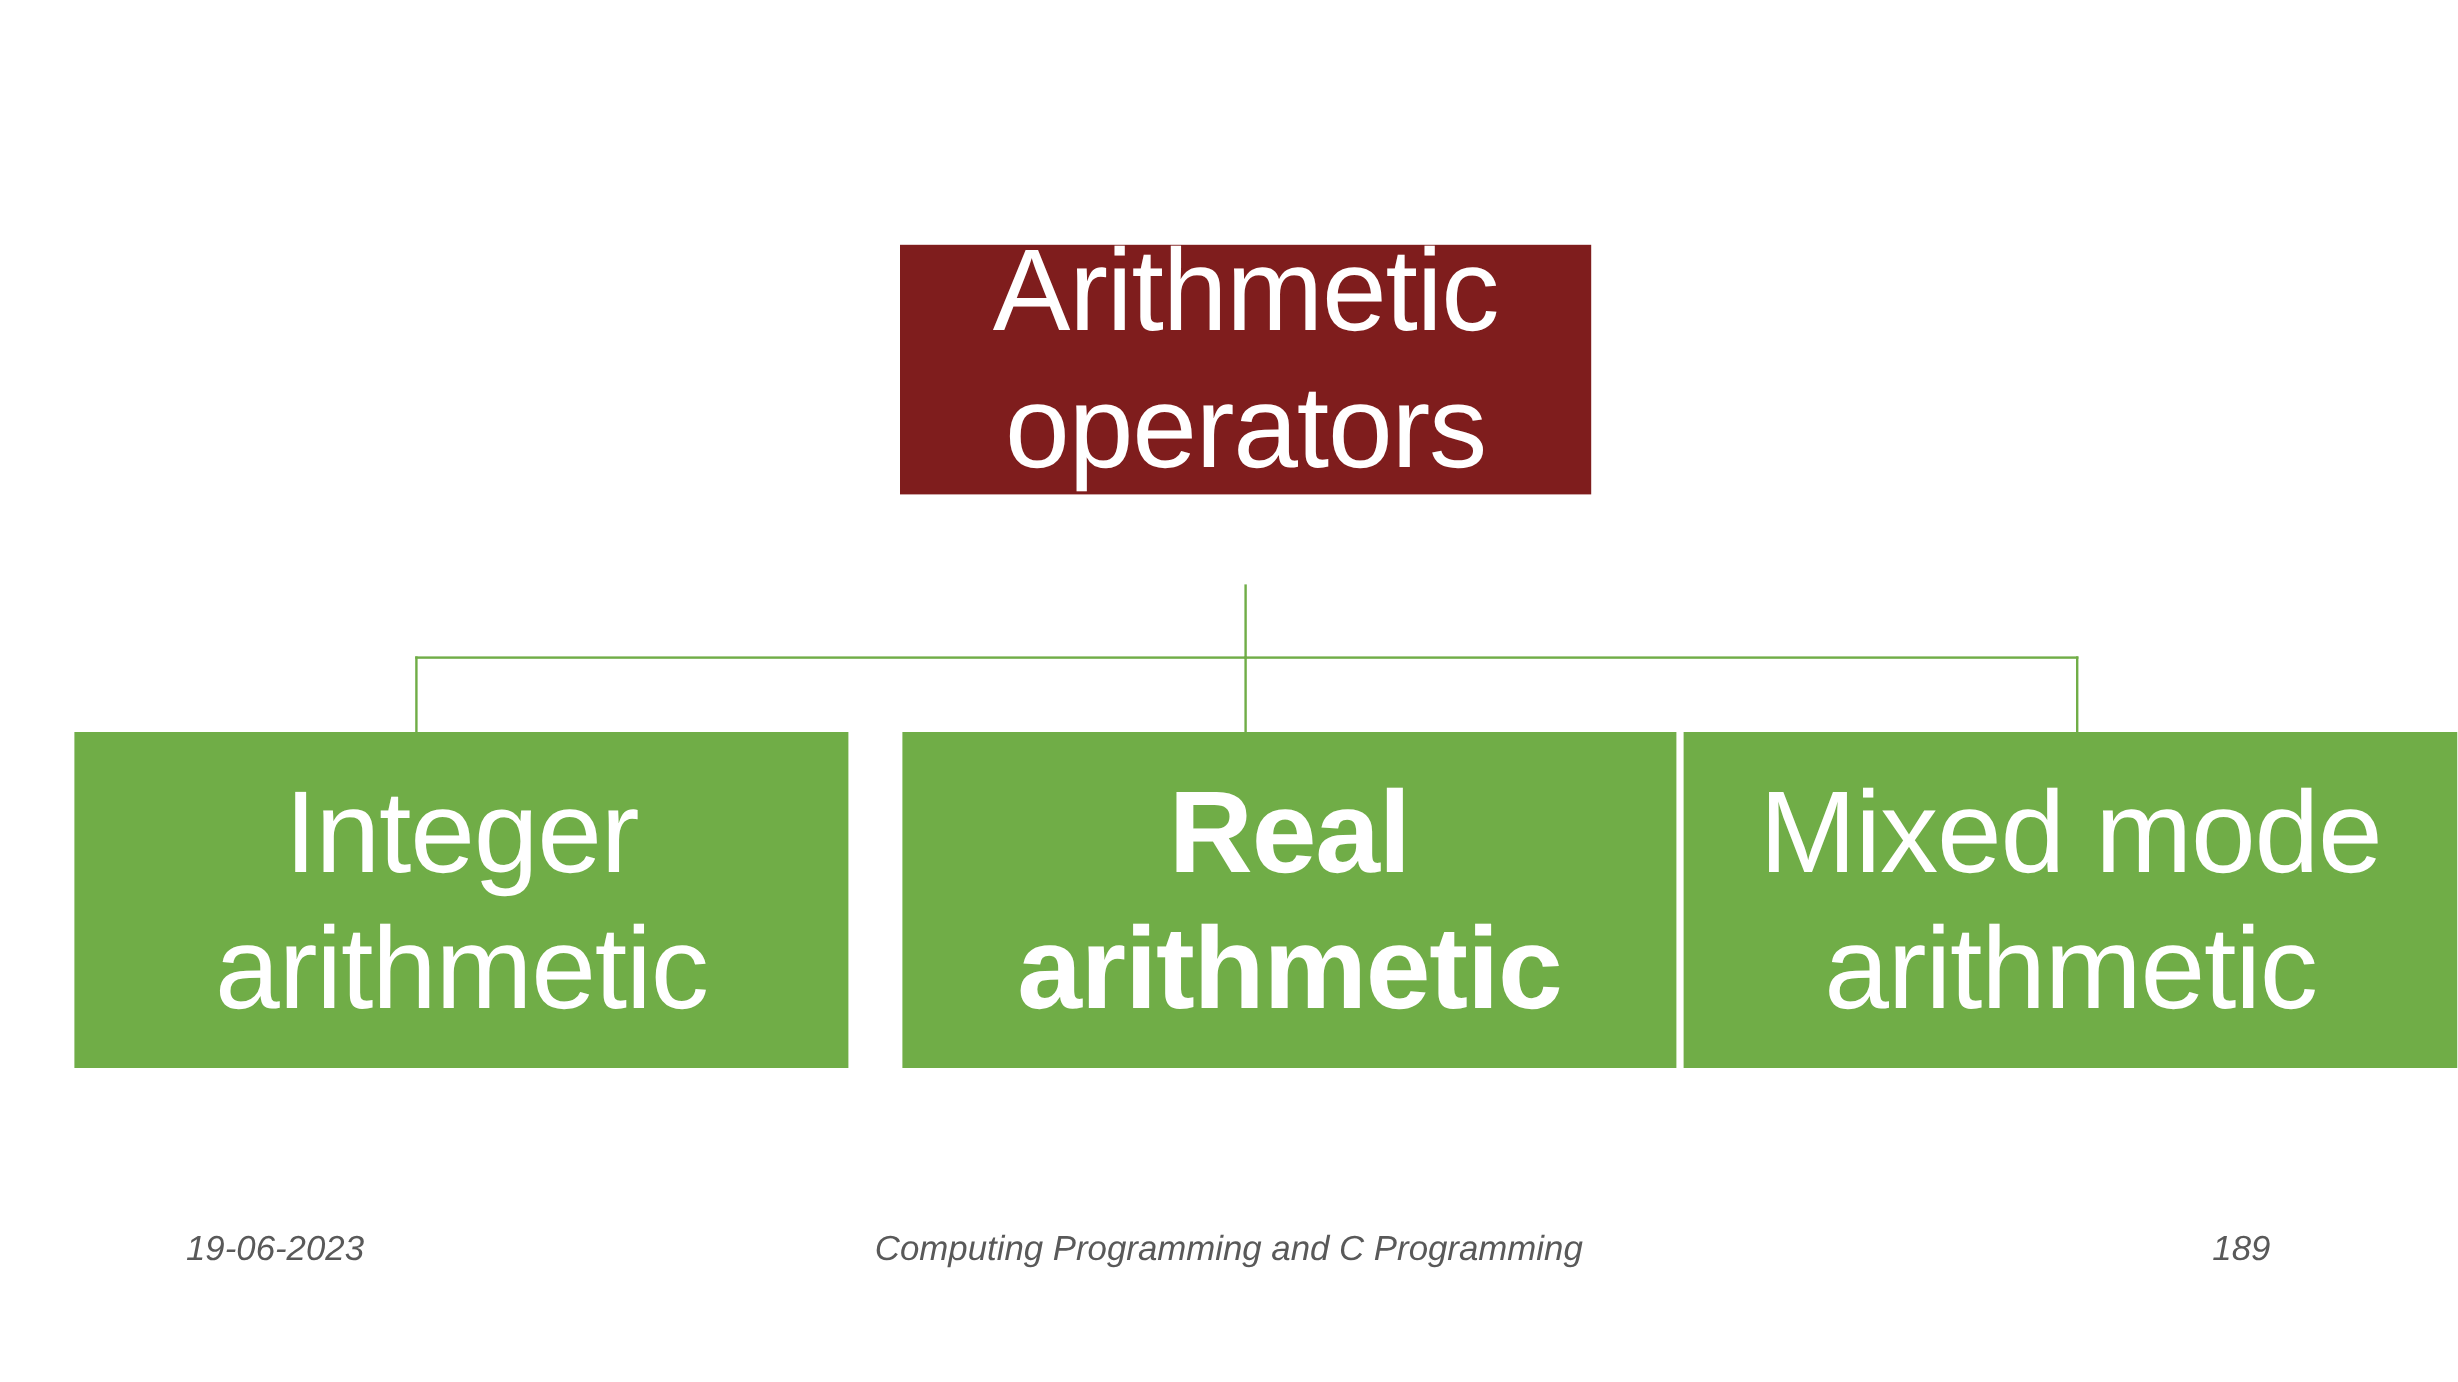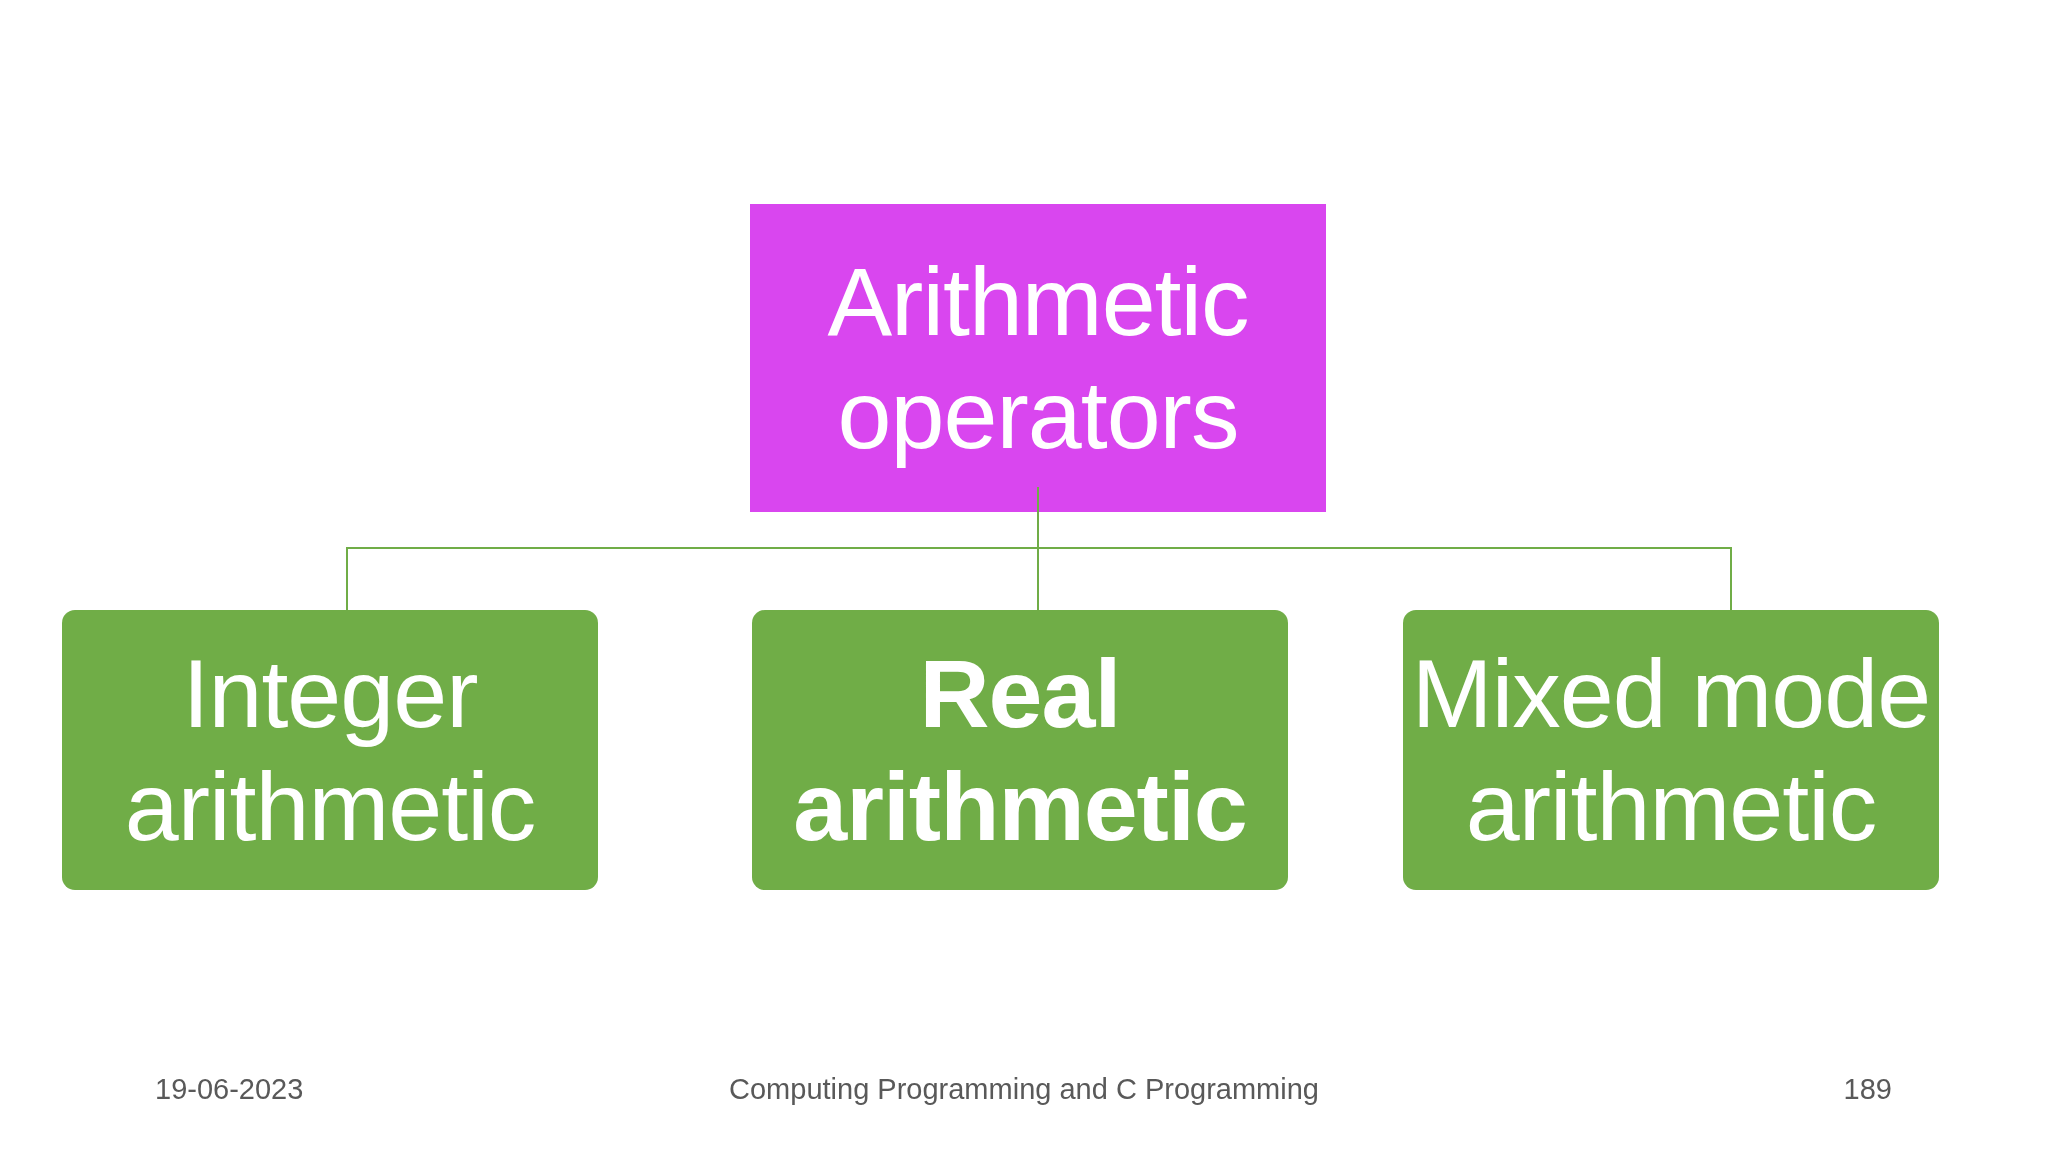--- a/index.html
+++ b/index.html
@@ -23,52 +23,53 @@
     text-align: center;
     color: #ffffff;
     font-size: 97px;
     line-height: 1.17;
     letter-spacing: -1px;
   }
   .root-node {
     left: 750px;
     top: 204px;
     width: 576px;
-    height: 308px;
-    background: #d946ef;
+    height: 208px;
+    background: #7f1d1d;
+    align-items: flex-end;
   }
   .child-node {
     top: 610px;
-    width: 536px;
+    width: 645px;
     height: 280px;
     background: #70AD47;
-    border-radius: 13px;
   }
   .child-node.pos-0 { left: 62px; }
   .child-node.pos-1 { left: 752px; font-weight: bold; }
   .child-node.pos-2 { left: 1403px; }
 
   .connector {
     position: absolute;
     background: #70AD47;
   }
   .conn-stub        { left: 1037px; top: 487px; width: 2px;    height: 62px; }
   .conn-horizontal  { left: 346px;  top: 547px; width: 1386px; height: 2px;  }
   .conn-drop-0      { left: 346px;  top: 547px; width: 2px;    height: 64px; }
   .conn-drop-1      { left: 1037px; top: 547px; width: 2px;    height: 64px; }
   .conn-drop-2      { left: 1730px; top: 547px; width: 2px;    height: 64px; }
 
   .footer-text {
     position: absolute;
-    top: 1072px;
+    top: 1024px;
     color: #595959;
     font-size: 29px;
     line-height: 1.2;
     letter-spacing: 0;
     white-space: nowrap;
+    font-style: italic;
   }
   .footer-date  { left: 155px; }
   .footer-title { left: 0; right: 0; text-align: center; }
   .footer-page  { right: 156px; }
 </style>
 </head>
 <body>
 
 <div class="slide">
 

